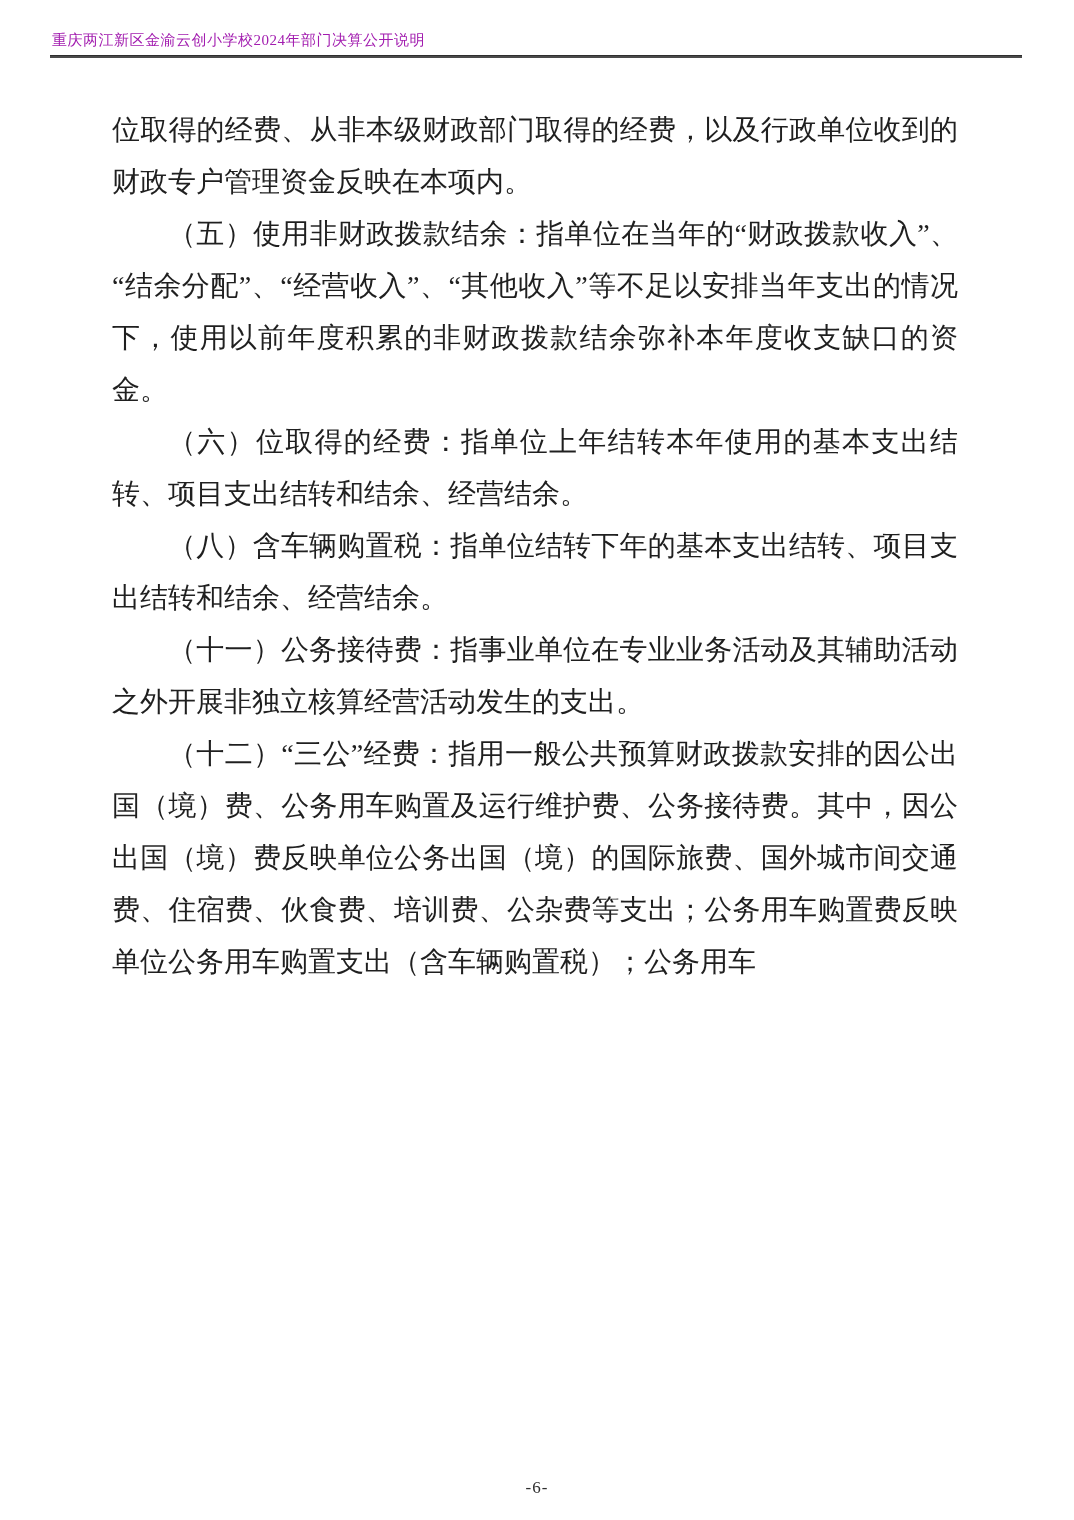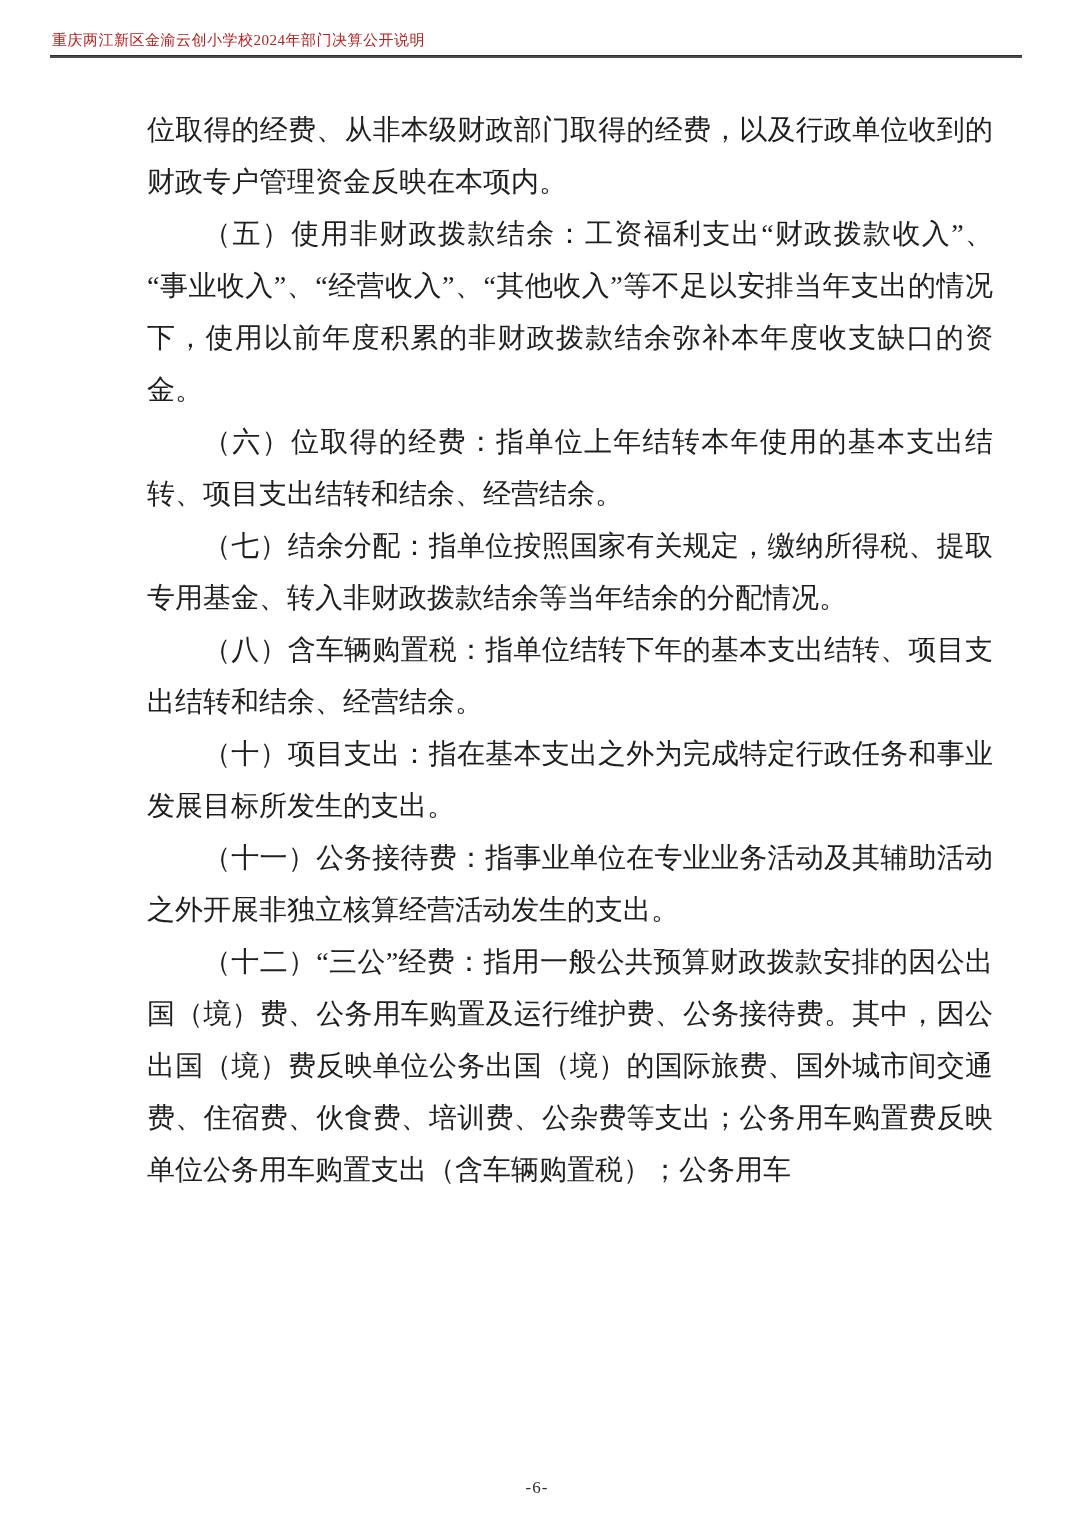--- a/index.html
+++ b/index.html
@@ -15,21 +15,21 @@
     background: #ffffff;
     overflow: hidden;
     font-family: "Liberation Serif", "DejaVu Serif", serif;
   }
   .header-title {
     position: absolute;
     left: 52px;
     top: 31px;
     font-size: 15px;
     letter-spacing: 0.5px;
-    color: #b91c1c;
+    color: #a21caf;
     white-space: nowrap;
   }
   .header-divider {
     position: absolute;
     left: 50px;
     top: 55px;
     width: 972px;
     height: 2px;
     background: #4a4a4a;
     border-top: 1px solid #2e2e2e;
@@ -37,21 +37,20 @@
   .doc-body {
     position: absolute;
     left: 112px;
     top: 104px;
     width: 846px;
     font-size: 28px;
     line-height: 52px;
     color: #1f1f1f;
     text-align: justify;
     text-justify: inter-ideograph;
-    margin-left: 35px;
   }
   .doc-body p {
     margin: 0;
     padding: 0;
   }
   .doc-body p.indent {
     text-indent: 56px;
   }
   .page-number {
     position: absolute;
@@ -68,24 +67,22 @@
 <body>
 
 <div class="page">
 
   <div class="header-title">重庆两江新区金渝云创小学校2024年部门决算公开说明</div>
 
   <div class="header-divider"></div>
 
   <div class="doc-body">
     <p>位取得的经费、从非本级财政部门取得的经费，以及行政单位收到的财政专户管理资金反映在本项内。</p>
-    <p class="indent">（五）使用非财政拨款结余：工资福利支出“财政拨款收入”、“事业收入”、“经营收入”、“其他收入”等不足以安排当年支出的情况下，使用以前年度积累的非财政拨款结余弥补本年度收支缺口的资金。</p>
+    <p class="indent">（五）使用非财政拨款结余：指单位在当年的“财政拨款收入”、“结余分配”、“经营收入”、“其他收入”等不足以安排当年支出的情况下，使用以前年度积累的非财政拨款结余弥补本年度收支缺口的资金。</p>
     <p class="indent">（六）位取得的经费：指单位上年结转本年使用的基本支出结转、项目支出结转和结余、经营结余。</p>
-    <p class="indent">（七）结余分配：指单位按照国家有关规定，缴纳所得税、提取专用基金、转入非财政拨款结余等当年结余的分配情况。</p>
     <p class="indent">（八）含车辆购置税：指单位结转下年的基本支出结转、项目支出结转和结余、经营结余。</p>
-    <p class="indent">（十）项目支出：指在基本支出之外为完成特定行政任务和事业发展目标所发生的支出。</p>
     <p class="indent">（十一）公务接待费：指事业单位在专业业务活动及其辅助活动之外开展非独立核算经营活动发生的支出。</p>
     <p class="indent">（十二）“三公”经费：指用一般公共预算财政拨款安排的因公出国（境）费、公务用车购置及运行维护费、公务接待费。其中，因公出国（境）费反映单位公务出国（境）的国际旅费、国外城市间交通费、住宿费、伙食费、培训费、公杂费等支出；公务用车购置费反映单位公务用车购置支出（含车辆购置税）；公务用车</p>
   </div>
 
   <div class="page-number">-6-</div>
 
 </div>
 
 </body></html>

